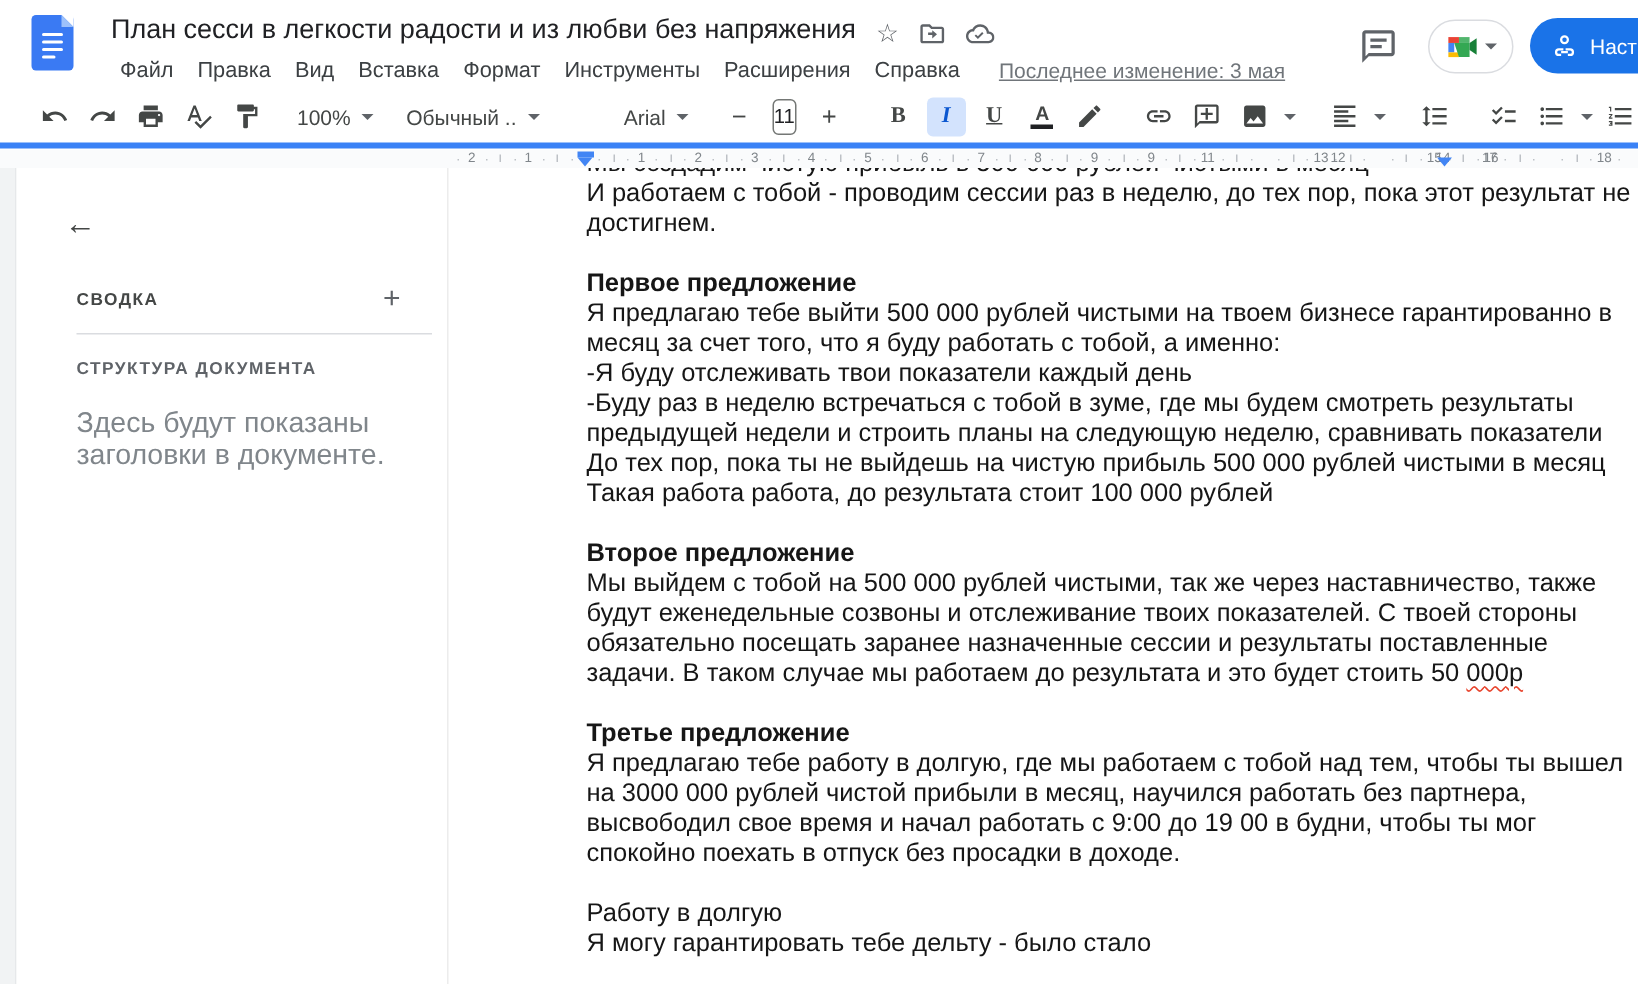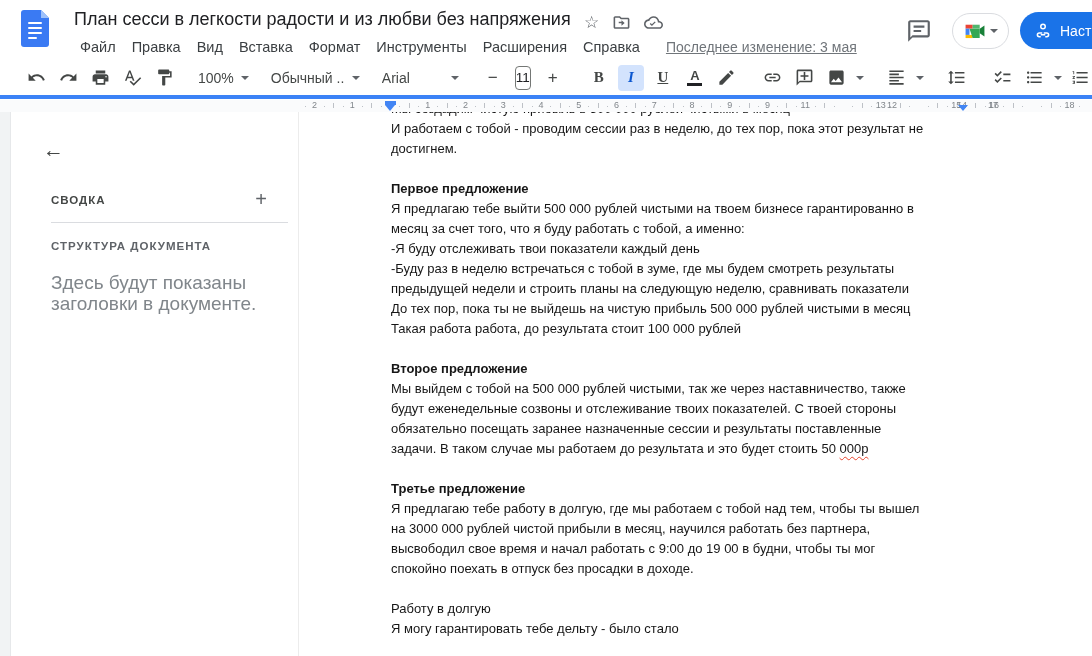--- a/index.html
+++ b/index.html
@@ -41,21 +41,21 @@
 
   
   #toolbar{position:absolute;left:0;top:60px;width:1092px;height:39px;background:#fff;
     border-bottom:4px solid #3b82f6;display:flex;align-items:center;padding-left:20px;box-sizing:border-box;}
   .tbtn{height:26px;min-width:26px;display:flex;align-items:center;justify-content:center;
     color:#444746;border-radius:4px;cursor:pointer;margin:0 3px;}
   .tbtn svg{width:19px;height:19px;}
   .sep{width:1px;height:20px;background:#dadce0;margin:0 7px;}
   .tb-text{font-size:14px;color:#444746;display:flex;align-items:center;gap:7px;padding:0 4px;cursor:pointer;}
   #style-select .lbl{width:74px;overflow:hidden;white-space:nowrap;}
-  #font-select .lbl{width:62px;overflow:hidden;white-space:nowrap;}
+  #font-select .lbl{width:62px;overflow:hidden;white-space:nowrap;text-align:right;}
   #font-size-box{width:28px;height:22px;border:1px solid #747775;border-radius:4px;
     display:flex;align-items:center;justify-content:center;font-size:13.5px;color:#202124;margin:0 6px;cursor:text;}
   .bi{font-size:15px;font-weight:bold;font-family:"Liberation Serif", serif;}
   #italic-btn{background:#d3e3fd;color:#0b57d0;font-style:italic;}
   #underline-btn{text-decoration:underline;}
   #textcolor-btn{flex-direction:column;line-height:13px;}
   #textcolor-btn .bar{width:15px;height:3.5px;background:#202124;margin-top:1px;}
 
   
   #ruler{position:absolute;left:0;top:100px;width:1092px;height:12px;background:#fafbfc;}
@@ -74,21 +74,21 @@
   #summary-row{position:absolute;left:40px;right:20px;top:76px;display:flex;align-items:center;}
   #summary-label{font-size:11.5px;letter-spacing:1px;color:#444746;font-weight:bold;}
   #summary-add-btn{margin-left:auto;margin-right:10px;font-size:20px;color:#5f6368;cursor:pointer;font-weight:400;}
   #sidebar-divider{position:absolute;left:40px;top:110px;width:237px;height:1px;background:#dadce0;}
   #outline-label{position:absolute;left:40px;top:128px;font-size:11.5px;letter-spacing:1px;color:#5f6368;font-weight:bold;}
   #outline-hint{position:absolute;left:40px;top:160px;width:212px;font-size:19px;line-height:21px;color:#80868b;}
 
   #page{position:absolute;left:298px;top:0;width:794px;height:544px;background:#fff;
     border-left:1px solid #ececec;overflow:hidden;}
   #doc-lines{position:absolute;left:92px;top:0;width:660px;}
-  .doc-line{font-size:13px;line-height:20px;color:#161616;white-space:nowrap;min-height:20px;}
+  .doc-line{font-size:17px;line-height:20px;color:#161616;white-space:nowrap;min-height:20px;}
   .doc-line.bold{font-weight:bold;}
   .doc-line.clipped{margin-top:-13px;}
   .misspell{text-decoration:underline wavy #e8442d;text-decoration-thickness:1px;text-underline-offset:2.5px;}
 </style>
 </head>
 <body>
 
 <div id="header">
   <div id="docs-logo">
     <div class="fold"></div>

